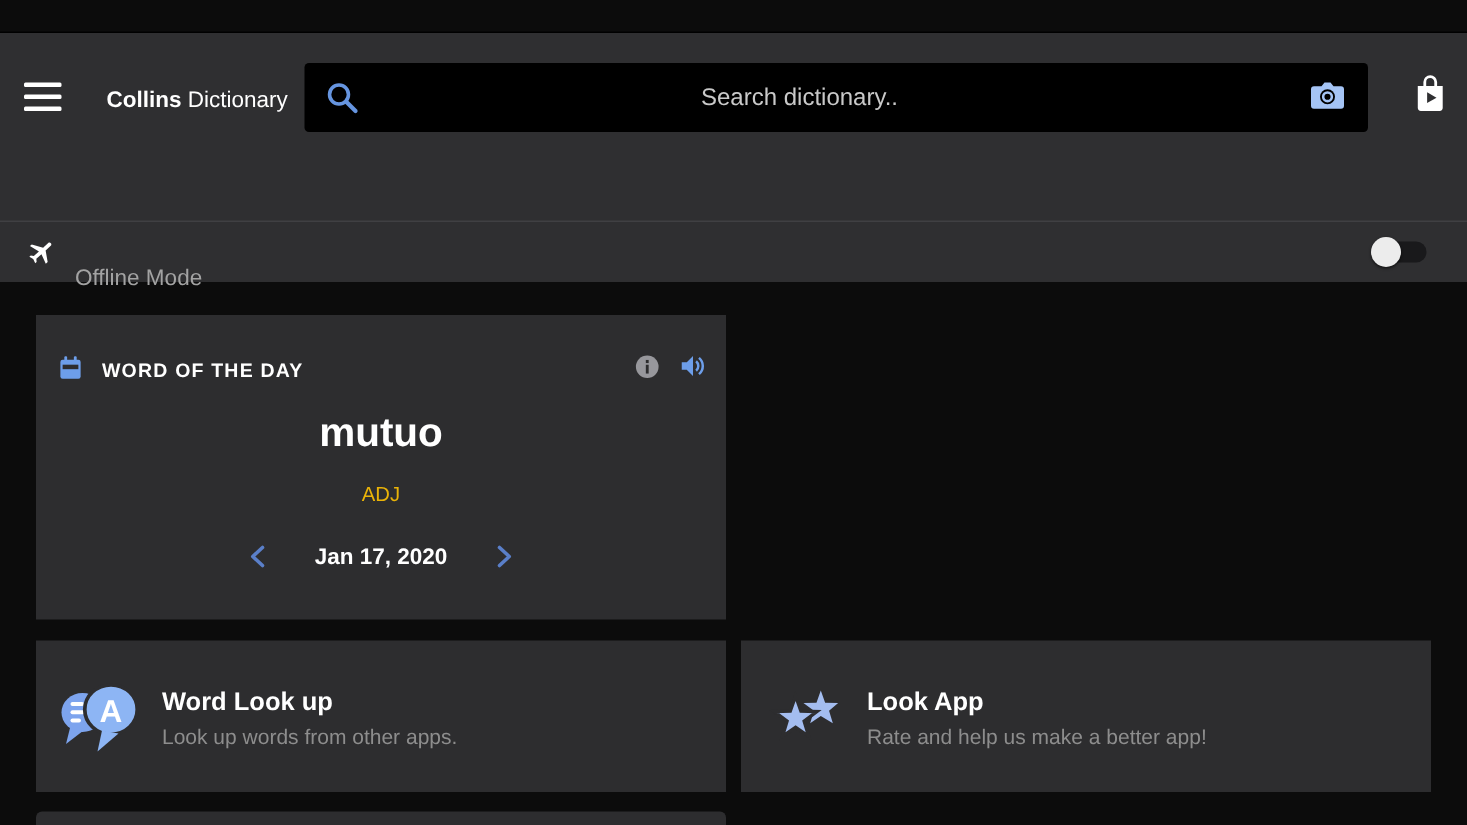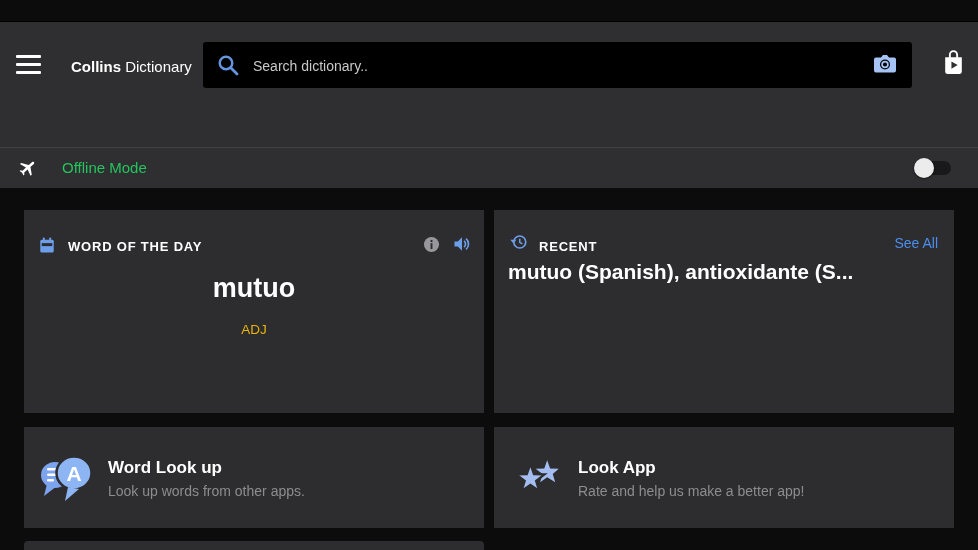--- a/index.html
+++ b/index.html
@@ -11,32 +11,32 @@
   #sb-time{position:absolute;right:8px;top:3px;font-size:15px;font-weight:bold;color:#fff;letter-spacing:.5px;}
   
   #header{position:absolute;left:0;top:22px;width:978px;height:166px;background:#2f2f31;}
   #hamburger{position:absolute;left:16px;top:33px;width:25px;height:19px;cursor:pointer;}
   #hamburger span{display:block;height:3px;background:#fff;border-radius:1px;margin-bottom:5px;}
   #app-title{position:absolute;left:71px;top:36px;font-size:15px;color:#fff;white-space:nowrap;}
   #app-title .bold{font-weight:bold;}
   #searchbox{position:absolute;left:203px;top:20px;width:709px;height:46px;background:#000;border-radius:3px;}
   #search-mag{position:absolute;left:13px;top:11px;}
   #search-input{position:absolute;left:48px;top:0;width:560px;height:46px;background:transparent;border:none;outline:none;
-                color:#86efac;font-size:14px;font-family:"Liberation Sans",sans-serif;}
+                color:#86efac;font-size:16px;font-family:"Liberation Sans",sans-serif;text-align:center;}
   #search-input::placeholder{color:#c9c9c9;opacity:1;}
   #search-camera{position:absolute;right:13px;top:10px;cursor:pointer;}
   #shop-icon{position:absolute;left:941px;top:27px;cursor:pointer;}
   
   #langrow{position:absolute;left:0;top:78px;width:978px;height:47px;}
   .lang{position:absolute;top:14px;font-size:15px;color:#fff;transform:translateX(-50%);cursor:pointer;}
   #swap-icon{position:absolute;left:475px;top:11px;cursor:pointer;}
   
   #offlinerow{position:absolute;left:0;top:125px;width:978px;height:41px;border-top:1px solid #404043;}
   #plane-icon{position:absolute;left:18px;top:10px;}
-  #offline-label{position:absolute;left:50px;top:11px;font-size:15px;color:#22c55e;margin-left:12px;}
+  #offline-label{position:absolute;left:50px;top:29px;font-size:15px;color:#a3a3a3;}
   #offline-toggle{position:absolute;left:914px;top:10px;width:40px;height:20px;cursor:pointer;}
   #offline-toggle .track{position:absolute;left:3px;top:3px;width:34px;height:14px;border-radius:7px;background:#19191b;}
   #offline-toggle .thumb{position:absolute;left:0;top:0;width:20px;height:20px;border-radius:50%;background:#ececec;
                          box-shadow:0 1px 2px rgba(0,0,0,.6);}
   
   .card{position:absolute;background:#2d2d2f;border-radius:0;}
   #card-wotd{left:24px;top:210px;width:460px;height:203px;}
   #card-recent{left:494px;top:210px;width:460px;height:203px;}
   #card-lookup{left:24px;top:427px;width:460px;height:101px;}
   #card-rate{left:494px;top:427px;width:460px;height:101px;}
@@ -137,34 +137,31 @@
         <rect x="8" y="7.6" width="2" height="6.2" fill="#2d2d2f"></rect>
       </svg>
       <svg id="wotd-speaker" width="20" height="20" viewBox="0 0 24 24">
         <path d="M3,9 v6 h4 l5,5 V4 L7,9 H3 z" fill="#6d9eea"></path>
         <path d="M14.5,8.2 a5,5 0 0 1 0,7.6" fill="none" stroke="#6d9eea" stroke-width="2"></path>
         <path d="M16.8,5.5 a8.5,8.5 0 0 1 0,13" fill="none" stroke="#6d9eea" stroke-width="2"></path>
       </svg>
     </div>
     <div id="wotd-word">mutuo</div>
     <div id="wotd-pos">ADJ</div>
+    <div id="wotd-datenav">
+      <svg class="chev" width="16" height="18" viewBox="0 0 16 18">
+        <polyline points="11,3 4.5,9 11,15" fill="none" stroke="#5a7fc9" stroke-width="2.4" stroke-linecap="round" stroke-linejoin="round"></polyline>
+      </svg>
+      <div id="wotd-date">Jan 17, 2020</div>
+      <svg class="chev" width="16" height="18" viewBox="0 0 16 18">
+        <polyline points="5,3 11.5,9 5,15" fill="none" stroke="#5a7fc9" stroke-width="2.4" stroke-linecap="round" stroke-linejoin="round"></polyline>
+      </svg>
+    </div>
   </div>
 
-  <div id="card-recent" class="card">
-    <div class="card-header">
-      <svg class="hicon" style="left:16px;top:23px" width="18" height="18" viewBox="0 0 24 24">
-        <circle cx="13" cy="12" r="8" fill="none" stroke="#6d9eea" stroke-width="2.2"></circle>
-        <polygon points="0.5,9 8.5,9 4.5,14" fill="#6d9eea"></polygon>
-        <polyline points="13,7.5 13,12.5 16.5,14.5" fill="none" stroke="#6d9eea" stroke-width="2"></polyline>
-      </svg>
-      <div class="hlabel" style="left:45px">RECENT</div>
-      <div id="recent-seeall">See All</div>
-    </div>
-    <div id="recent-preview">mutuo (Spanish), antioxidante (S...</div>
-  </div>
 
   <div id="card-lookup" class="card">
     <svg class="action-icon" viewBox="0 0 56 52">
       <ellipse cx="17" cy="23" rx="14" ry="13" fill="#7da4ee"></ellipse>
       <polygon points="9,32 6,44 19,34" fill="#7da4ee"></polygon>
       <rect x="9" y="16" width="9" height="2.6" rx="1.3" fill="#fff"></rect>
       <rect x="9" y="21.5" width="12" height="2.6" rx="1.3" fill="#fff"></rect>
       <rect x="9" y="27" width="7" height="2.6" rx="1.3" fill="#fff"></rect>
       <ellipse cx="36" cy="21" rx="17.5" ry="16.5" fill="#8db5f4" stroke="#2d2d2f" stroke-width="2.5"></ellipse>
       <polygon points="30,35 27,49 41,37" fill="#8db5f4"></polygon>

